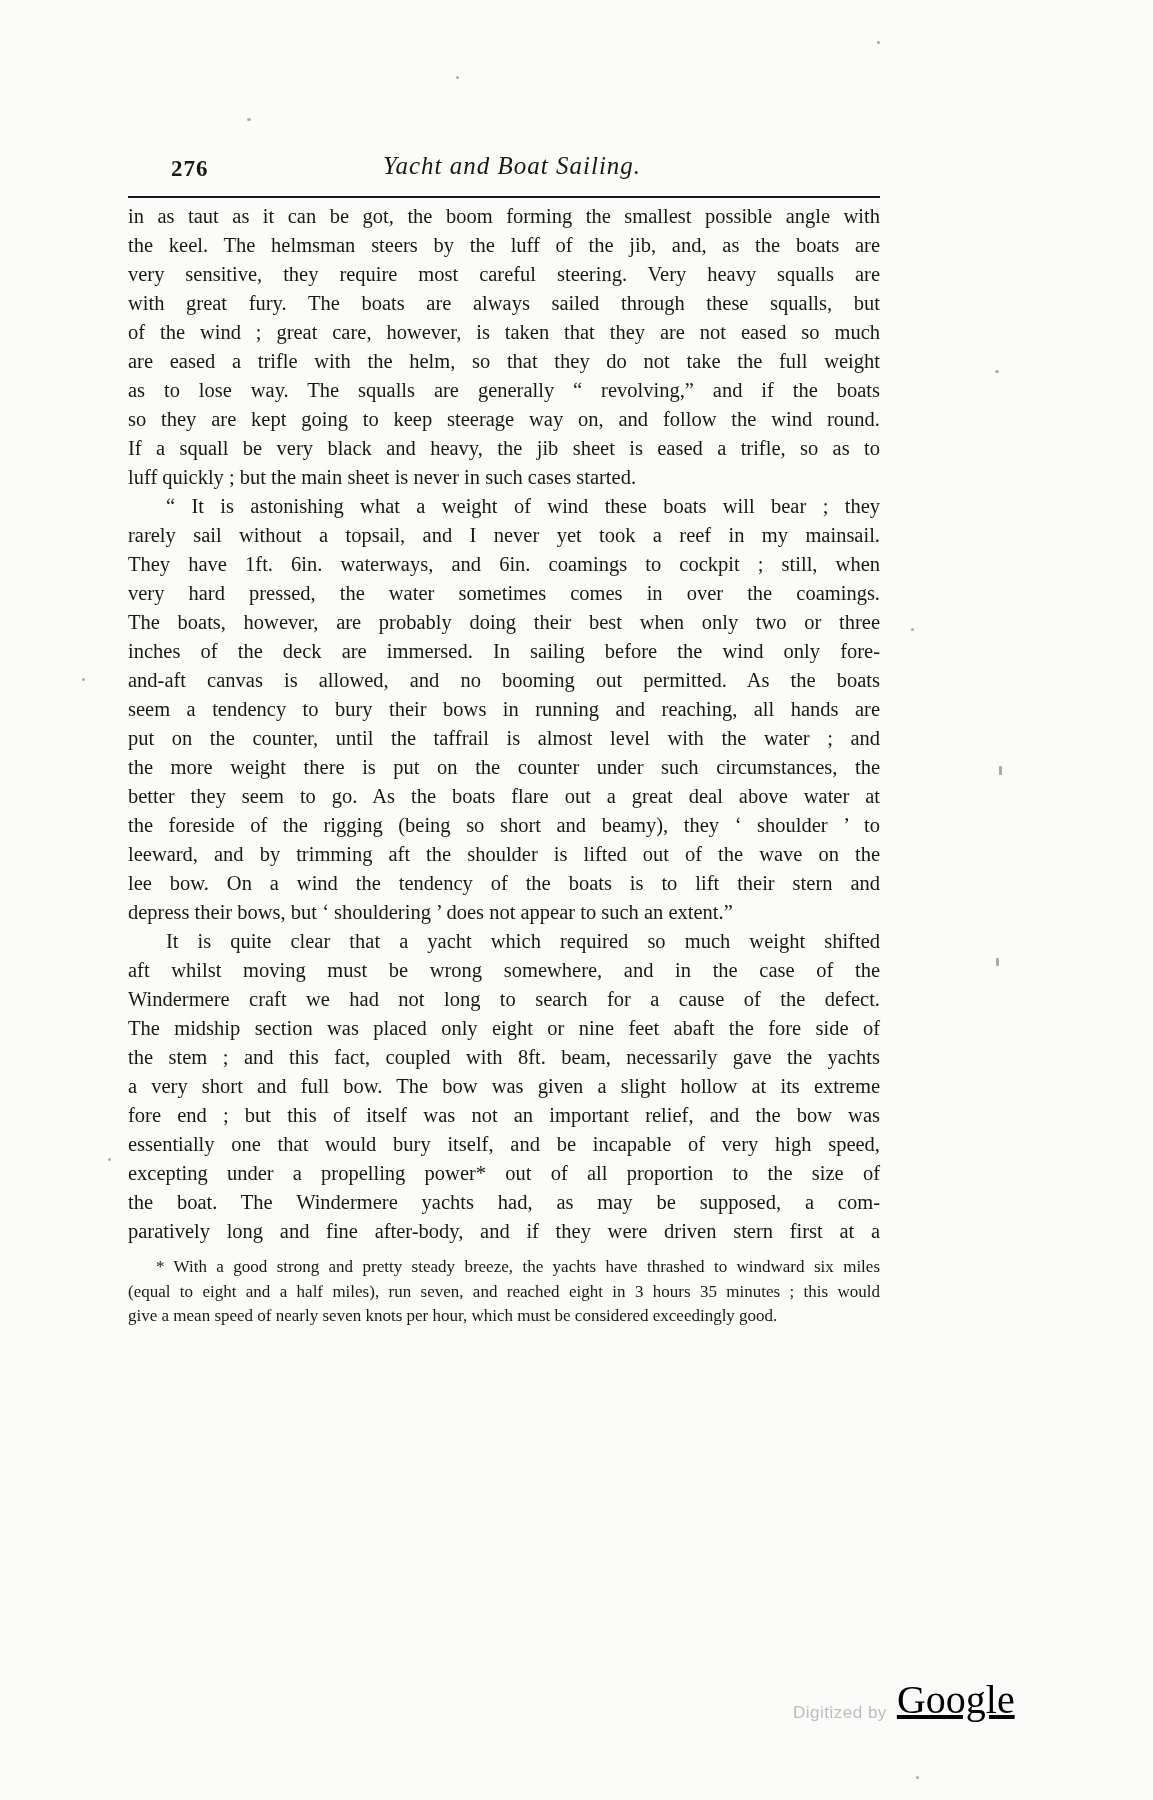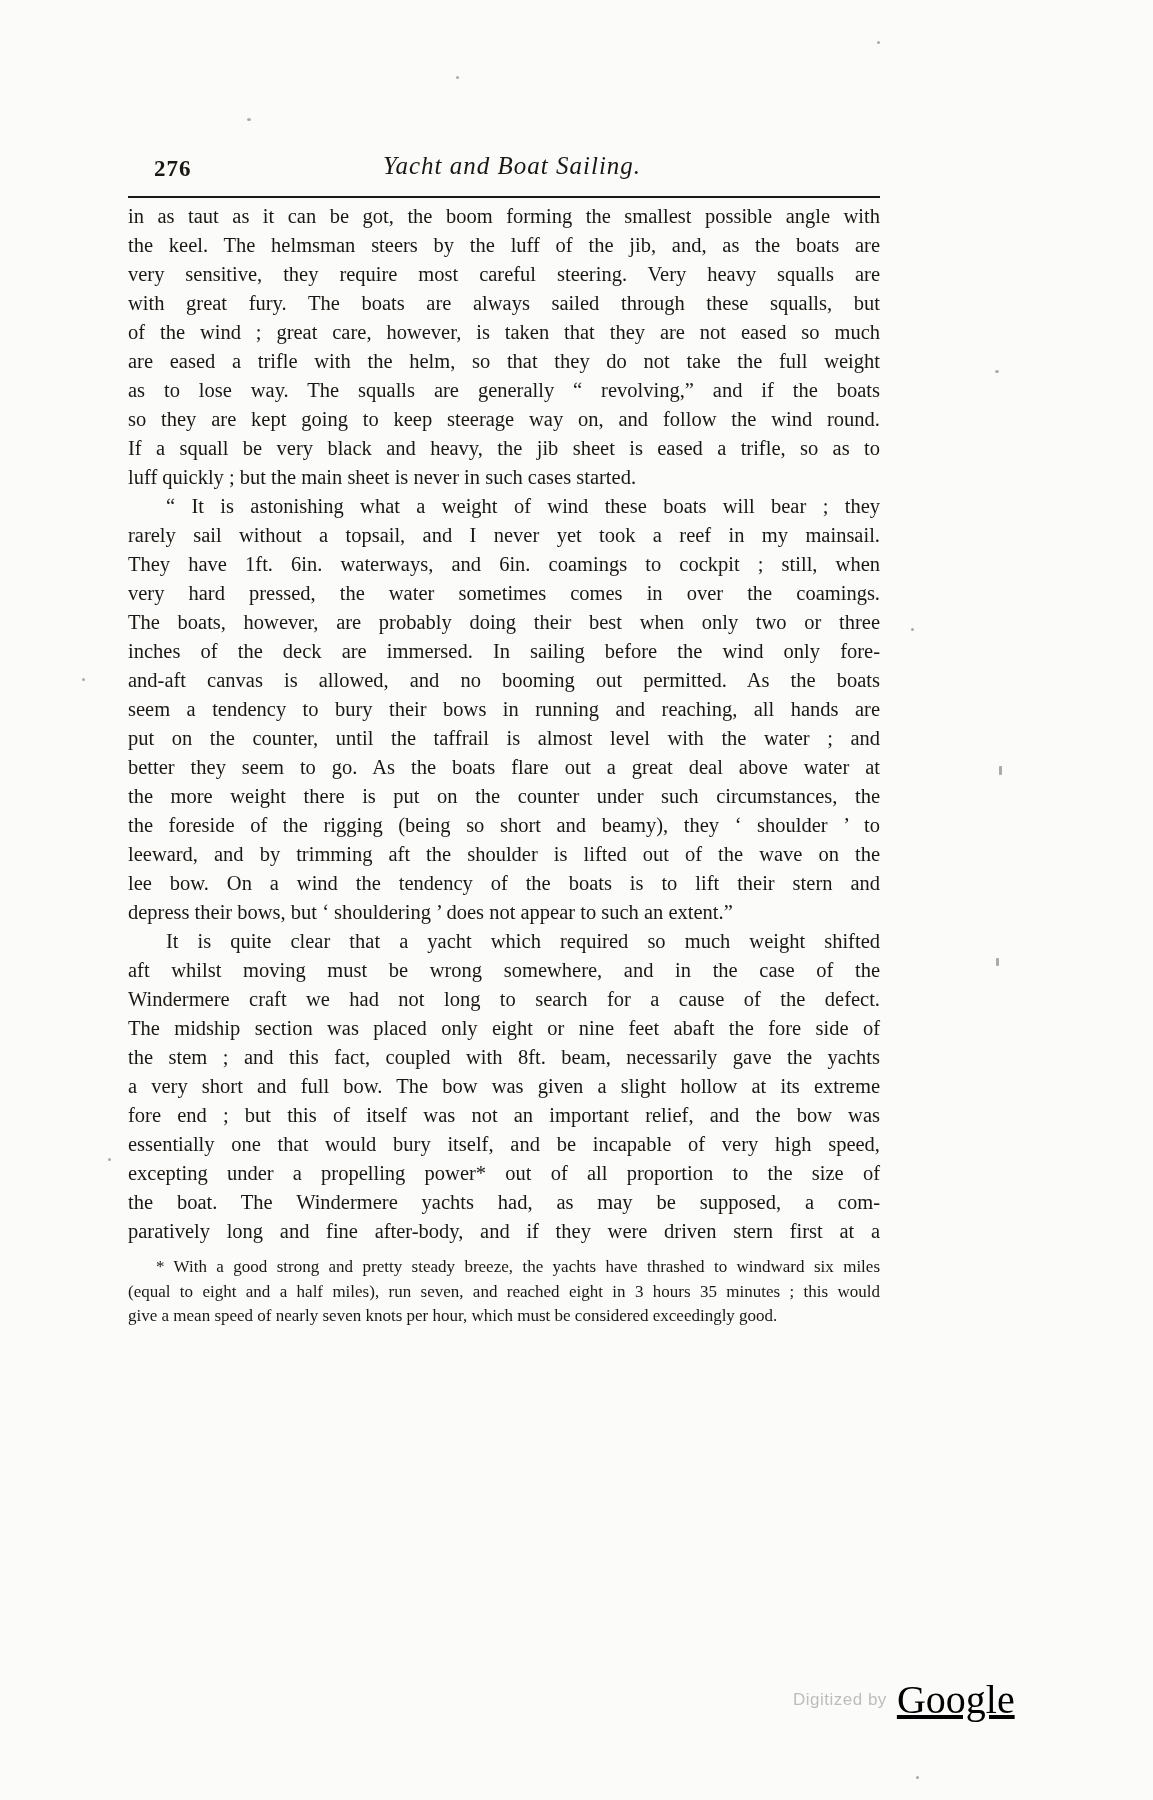--- a/index.html
+++ b/index.html
@@ -9,21 +9,21 @@
     position: relative;
     overflow: hidden;
     font-family: "Liberation Serif", "DejaVu Serif", serif;
     color: #1b1813;
   }
   .page { position: absolute; inset: 0; }
   .content { position: absolute; left: 128px; top: 150px; width: 752px; }
 
   .header { position: relative; height: 46px; }
   .pageno {
-    position: absolute; left: 26px; top: 6px;
+    position: absolute; left: 43px; top: 6px;
     font-size: 23px; font-weight: bold; letter-spacing: 1px;
   }
   .title {
     position: absolute; left: 16px; right: 0; top: 2px;
     text-align: center; font-style: italic;
     font-size: 25px; letter-spacing: 1px;
   }
   .rule { height: 0; border-top: 2px solid #181818; }
 
   .bodytext { margin-top: 4px; font-size: 20.5px; }
@@ -36,21 +36,21 @@
   }
   .line.no-j { text-align-last: left; }
   .line.indent { text-indent: 38px; }
 
   .footnote { margin-top: 9px; font-size: 17px; }
   .footnote .line { line-height: 24.5px; }
   .footnote .line.indent { text-indent: 28px; }
 
   .watermark {
     position: absolute; left: 793px; top: 1676px;
-    display: flex; align-items: center; gap: 10px;
+    display: flex; align-items: flex-end; gap: 10px;
   }
   .wm-prefix {
     font-family: "Liberation Sans", sans-serif;
     font-size: 17px; color: #bdbdbd; letter-spacing: 0.5px;
   }
   .wm-logo {
     font-family: "Liberation Serif", serif;
     font-size: 40px; color: #000000; letter-spacing: 0px; text-decoration: underline;
   }
 
@@ -85,22 +85,22 @@
         <div class="para">
           <div class="line indent">“ It is astonishing what a weight of wind these boats will bear ; they</div>
           <div class="line">rarely sail without a topsail, and I never yet took a reef in my mainsail.</div>
           <div class="line">They have 1ft. 6in. waterways, and 6in. coamings to cockpit ; still, when</div>
           <div class="line">very hard pressed, the water sometimes comes in over the coamings.</div>
           <div class="line">The boats, however, are probably doing their best when only two or three</div>
           <div class="line">inches of the deck are immersed. In sailing before the wind only fore-</div>
           <div class="line">and-aft canvas is allowed, and no booming out permitted. As the boats</div>
           <div class="line">seem a tendency to bury their bows in running and reaching, all hands are</div>
           <div class="line">put on the counter, until the taffrail is almost level with the water ; and</div>
+          <div class="line">the more weight there is put on the counter under such circumstances, the</div>
           <div class="line">better they seem to go. As the boats flare out a great deal above water at</div>
-          <div class="line">the more weight there is put on the counter under such circumstances, the</div>
           <div class="line">the foreside of the rigging (being so short and beamy), they ‘ shoulder ’ to</div>
           <div class="line">leeward, and by trimming aft the shoulder is lifted out of the wave on the</div>
           <div class="line">lee bow. On a wind the tendency of the boats is to lift their stern and</div>
           <div class="line no-j">depress their bows, but ‘ shouldering ’ does not appear to such an extent.”</div>
         </div>
         <div class="para">
           <div class="line indent">It is quite clear that a yacht which required so much weight shifted</div>
           <div class="line">aft whilst moving must be wrong somewhere, and in the case of the</div>
           <div class="line">Windermere craft we had not long to search for a cause of the defect.</div>
           <div class="line">The midship section was placed only eight or nine feet abaft the fore side of</div>

